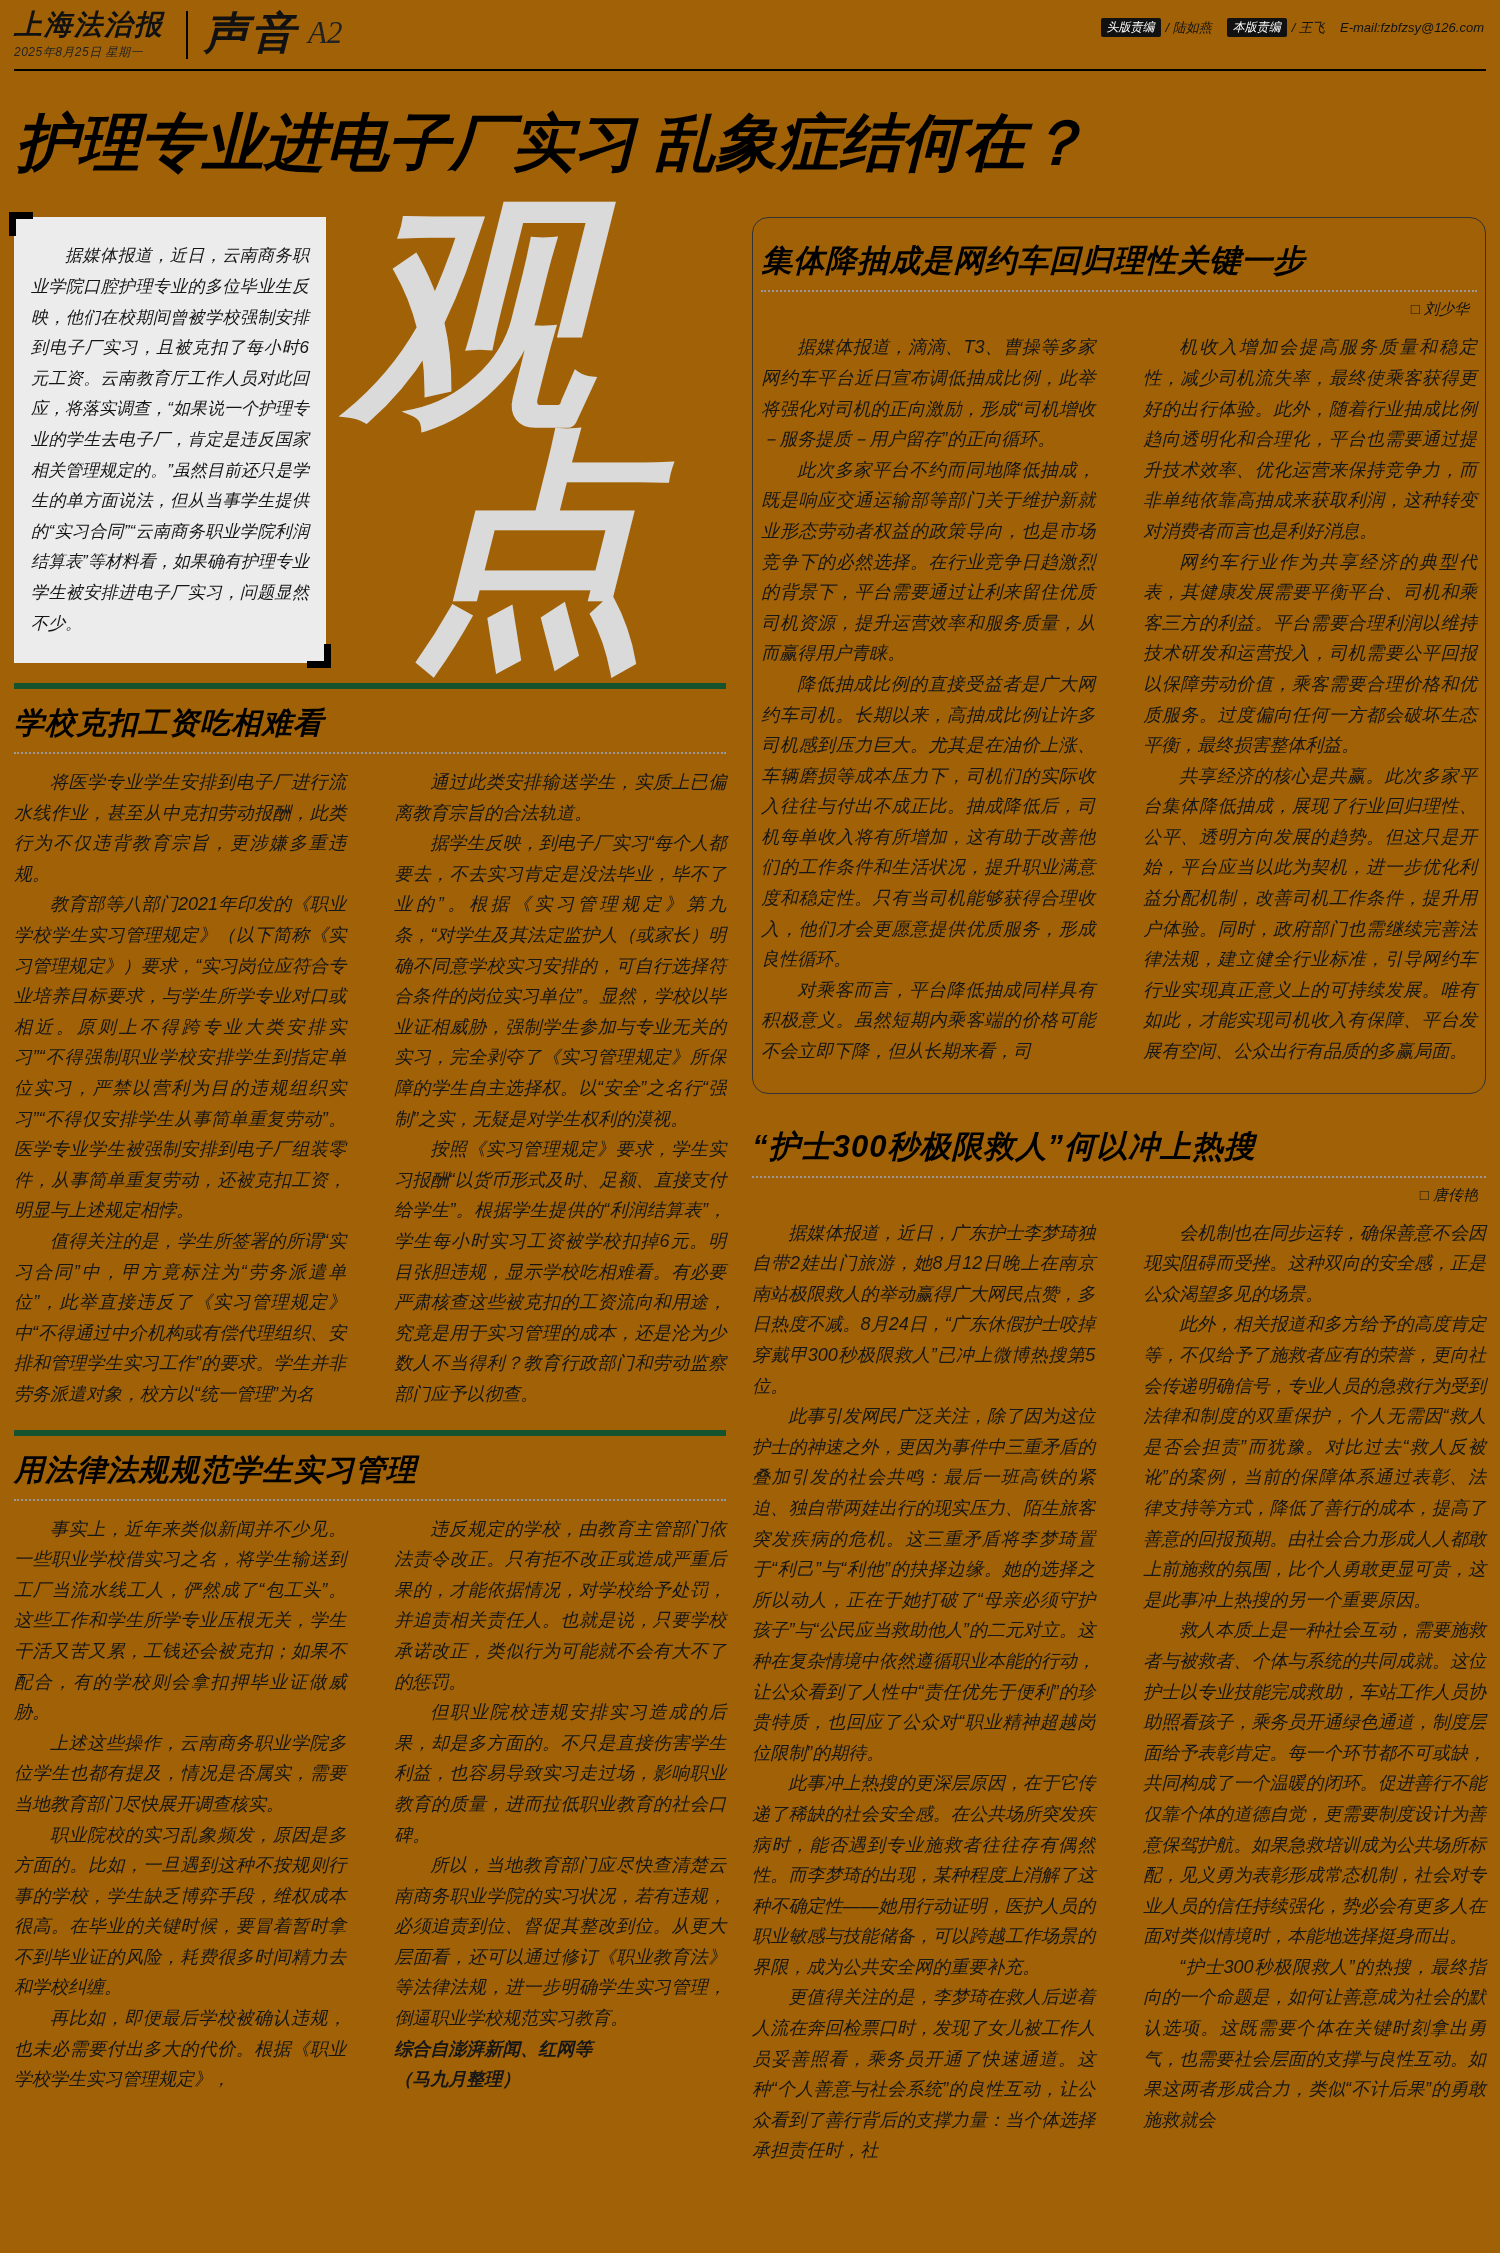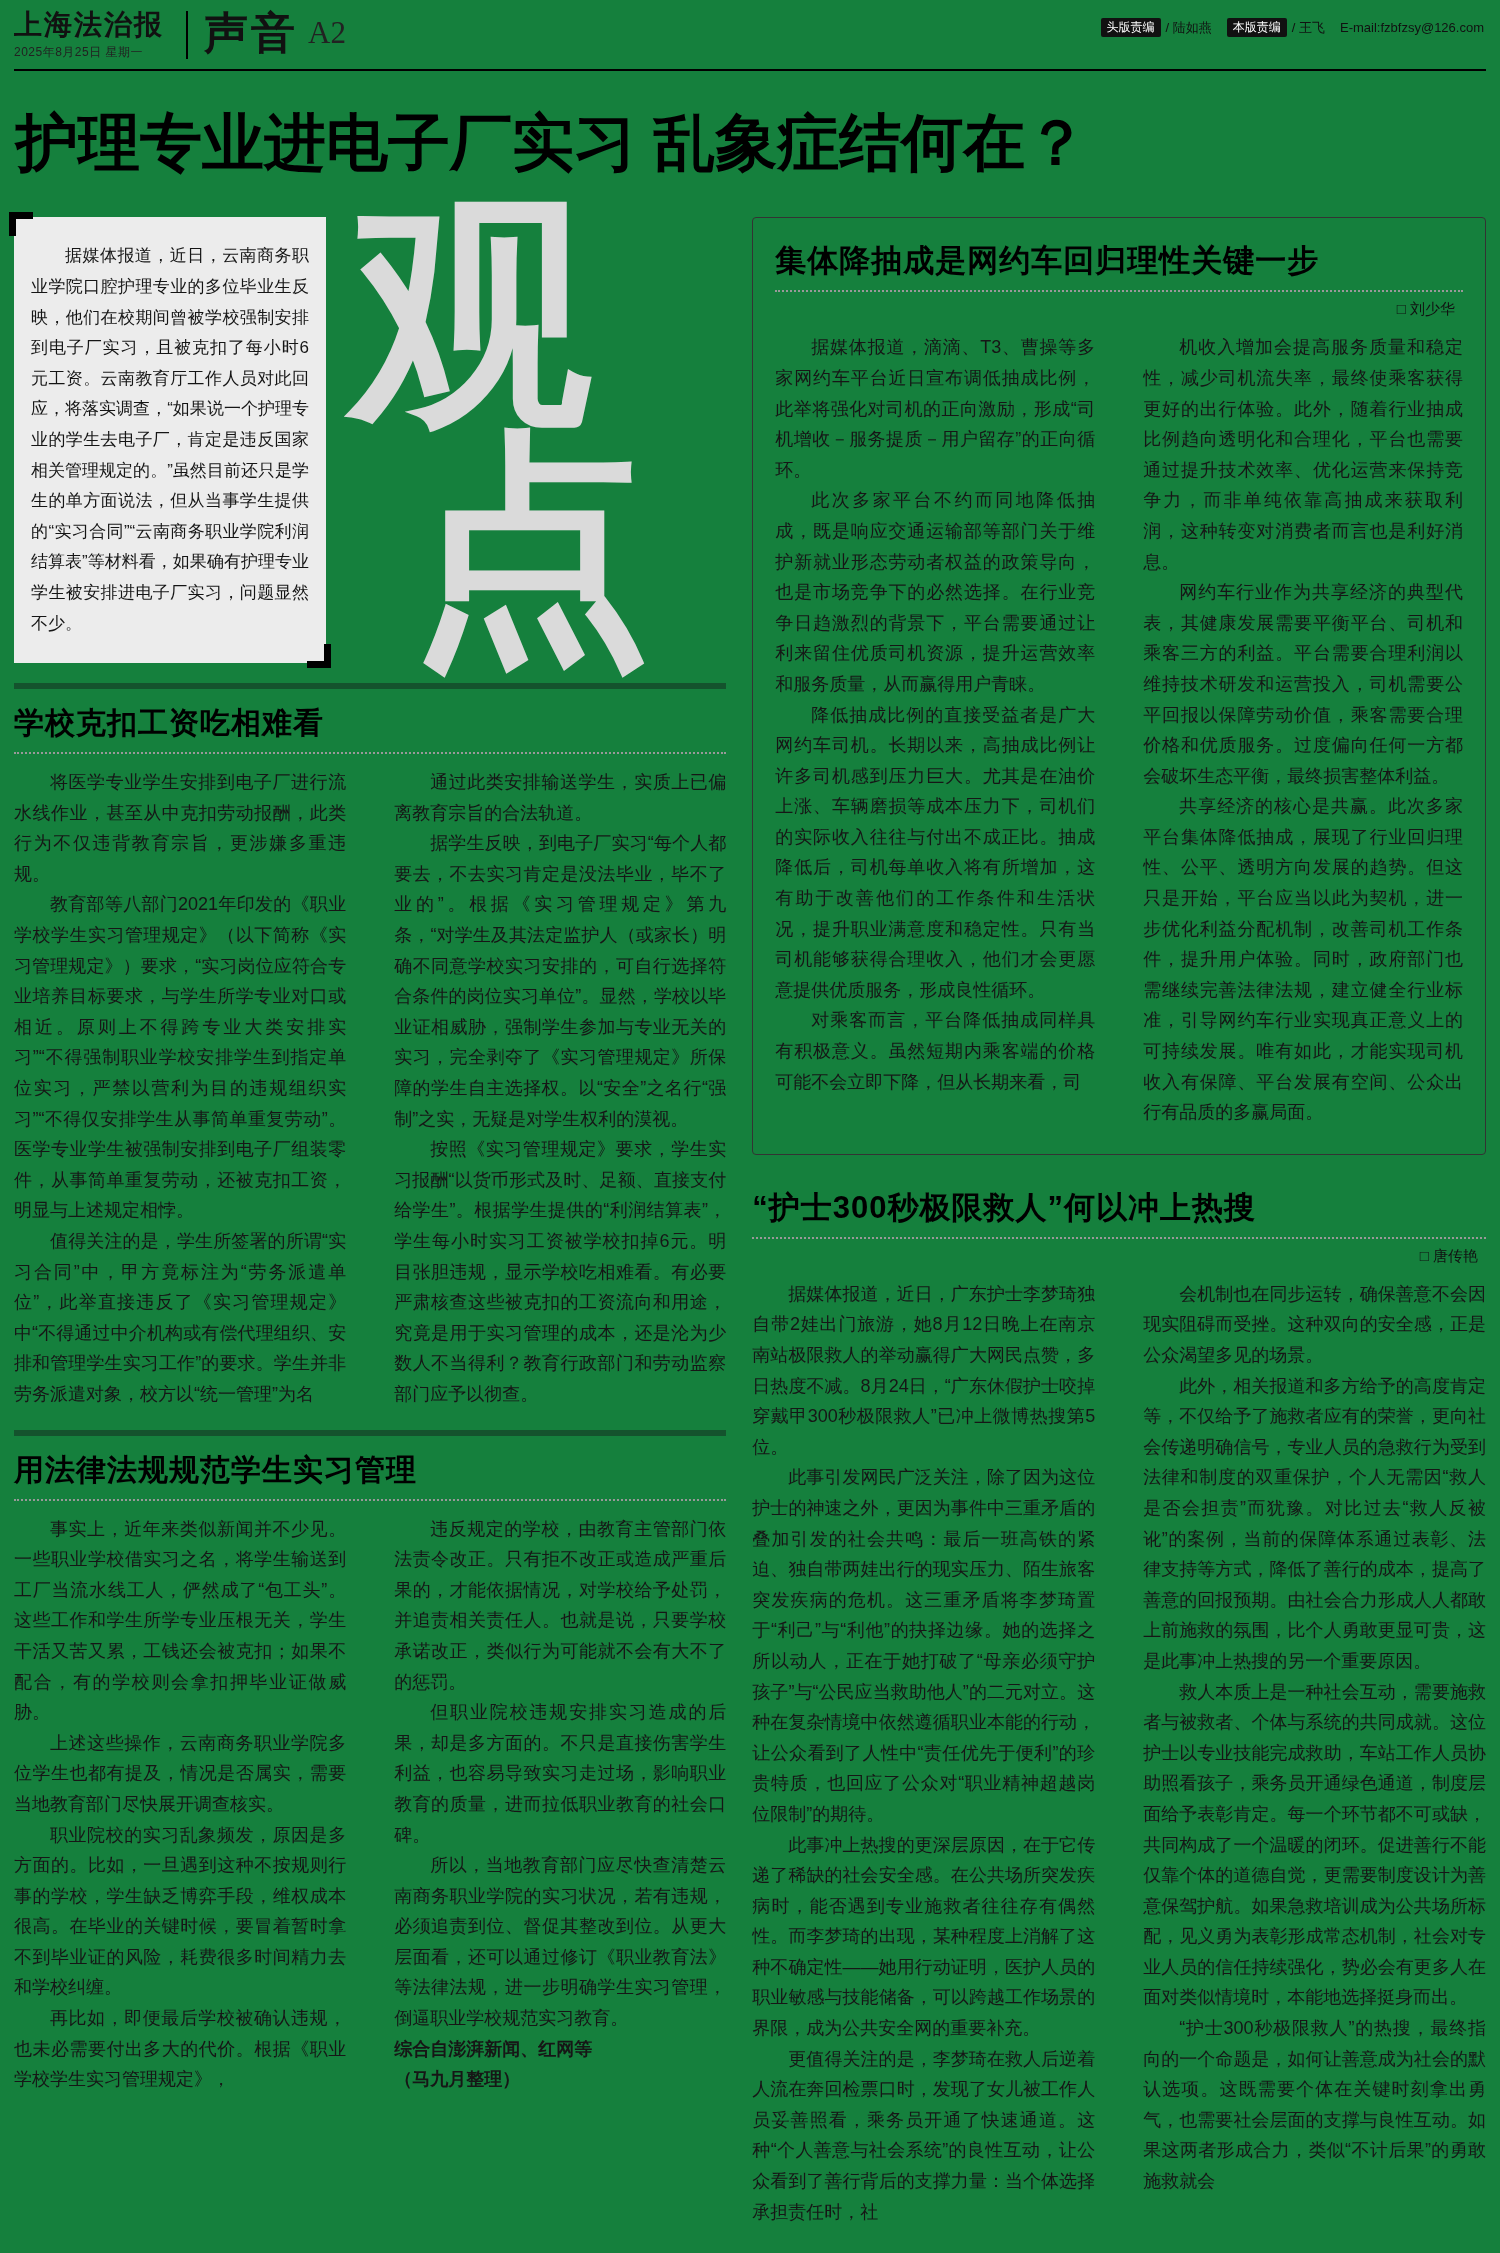--- a/index.html
+++ b/index.html
@@ -1,18 +1,18 @@
 <!DOCTYPE html>
 <html><head>
 <meta charset="utf-8">
 <style>
   * { margin:0; padding:0; box-sizing:border-box; }
   html,body { background:#e8e8e8; }
   body { font-family:"Liberation Sans","DejaVu Sans",sans-serif; color:#111; }
-  .page { width:1500px; height:2253px; margin:0 auto; background:#15803d; overflow:hidden; position:relative; padding:8px 14px 0; }
+  .page { width:1500px; height:2253px; margin:0 auto; background:#a16207; overflow:hidden; position:relative; padding:8px 14px 0;font-style:italic; }
 
   
   .masthead { display:flex; align-items:flex-start; position:relative; padding:2px 0 8px; }
   .brand { width:168px; }
   .brand-name { font-family:"Liberation Serif","DejaVu Serif",serif; font-size:28px; font-weight:900; letter-spacing:2px; line-height:1.05; }
   .brand-date { font-size:12px; color:#222; margin-top:5px; letter-spacing:.5px; }
   .mast-divider { width:2px; background:#000; height:48px; margin:1px 16px 0 4px; }
   .section-name { font-size:44px; font-weight:900; line-height:1.05; letter-spacing:3px; }
   .page-no { font-family:"Liberation Serif","DejaVu Serif",serif; font-size:31px; margin:5px 0 0 10px; color:#222; }
   .mast-right { position:absolute; right:2px; top:10px; font-size:13px; display:flex; align-items:center; gap:5px;margin-left:20px; }
@@ -47,21 +47,21 @@
   .a-title { font-size:30px; font-weight:900; letter-spacing:1px; margin:2px 0 6px; color:#000; }
   .col-right .a-title { font-size:31px; }
   .dotted { border-top:2px dotted #999; margin:8px 0 8px; }
   .byline { text-align:right; font-size:15px; margin:0 8px 12px 0; color:#111; }
   .cols { display:flex; gap:48px;margin-top:13px; }
   .tcol { flex:1 1 0; }
   .tcol p { font-size:18px; line-height:1.7; text-align:justify; text-indent:2em; margin:0; color:#161616; }
   .credit { font-weight:700; text-align:center; margin-top:10px; text-indent:0 !important; }
   .credit2 { text-align:right; padding-right:30px; font-weight:700; text-indent:0 !important; }
 
-  .boxed { border:1.5px solid #333; border-radius:4px; padding:20px 22px 26px; }
+  .boxed { border:1.5px solid #333; border-radius:16px; padding:20px 8px 26px; }
   .col-right .article + .article { margin-top:32px; }
 </style>
 </head>
 <body>
 
 <div class="page">
 
   <header class="masthead">
     <div class="brand">
       <div class="brand-name">上海法治报</div>

